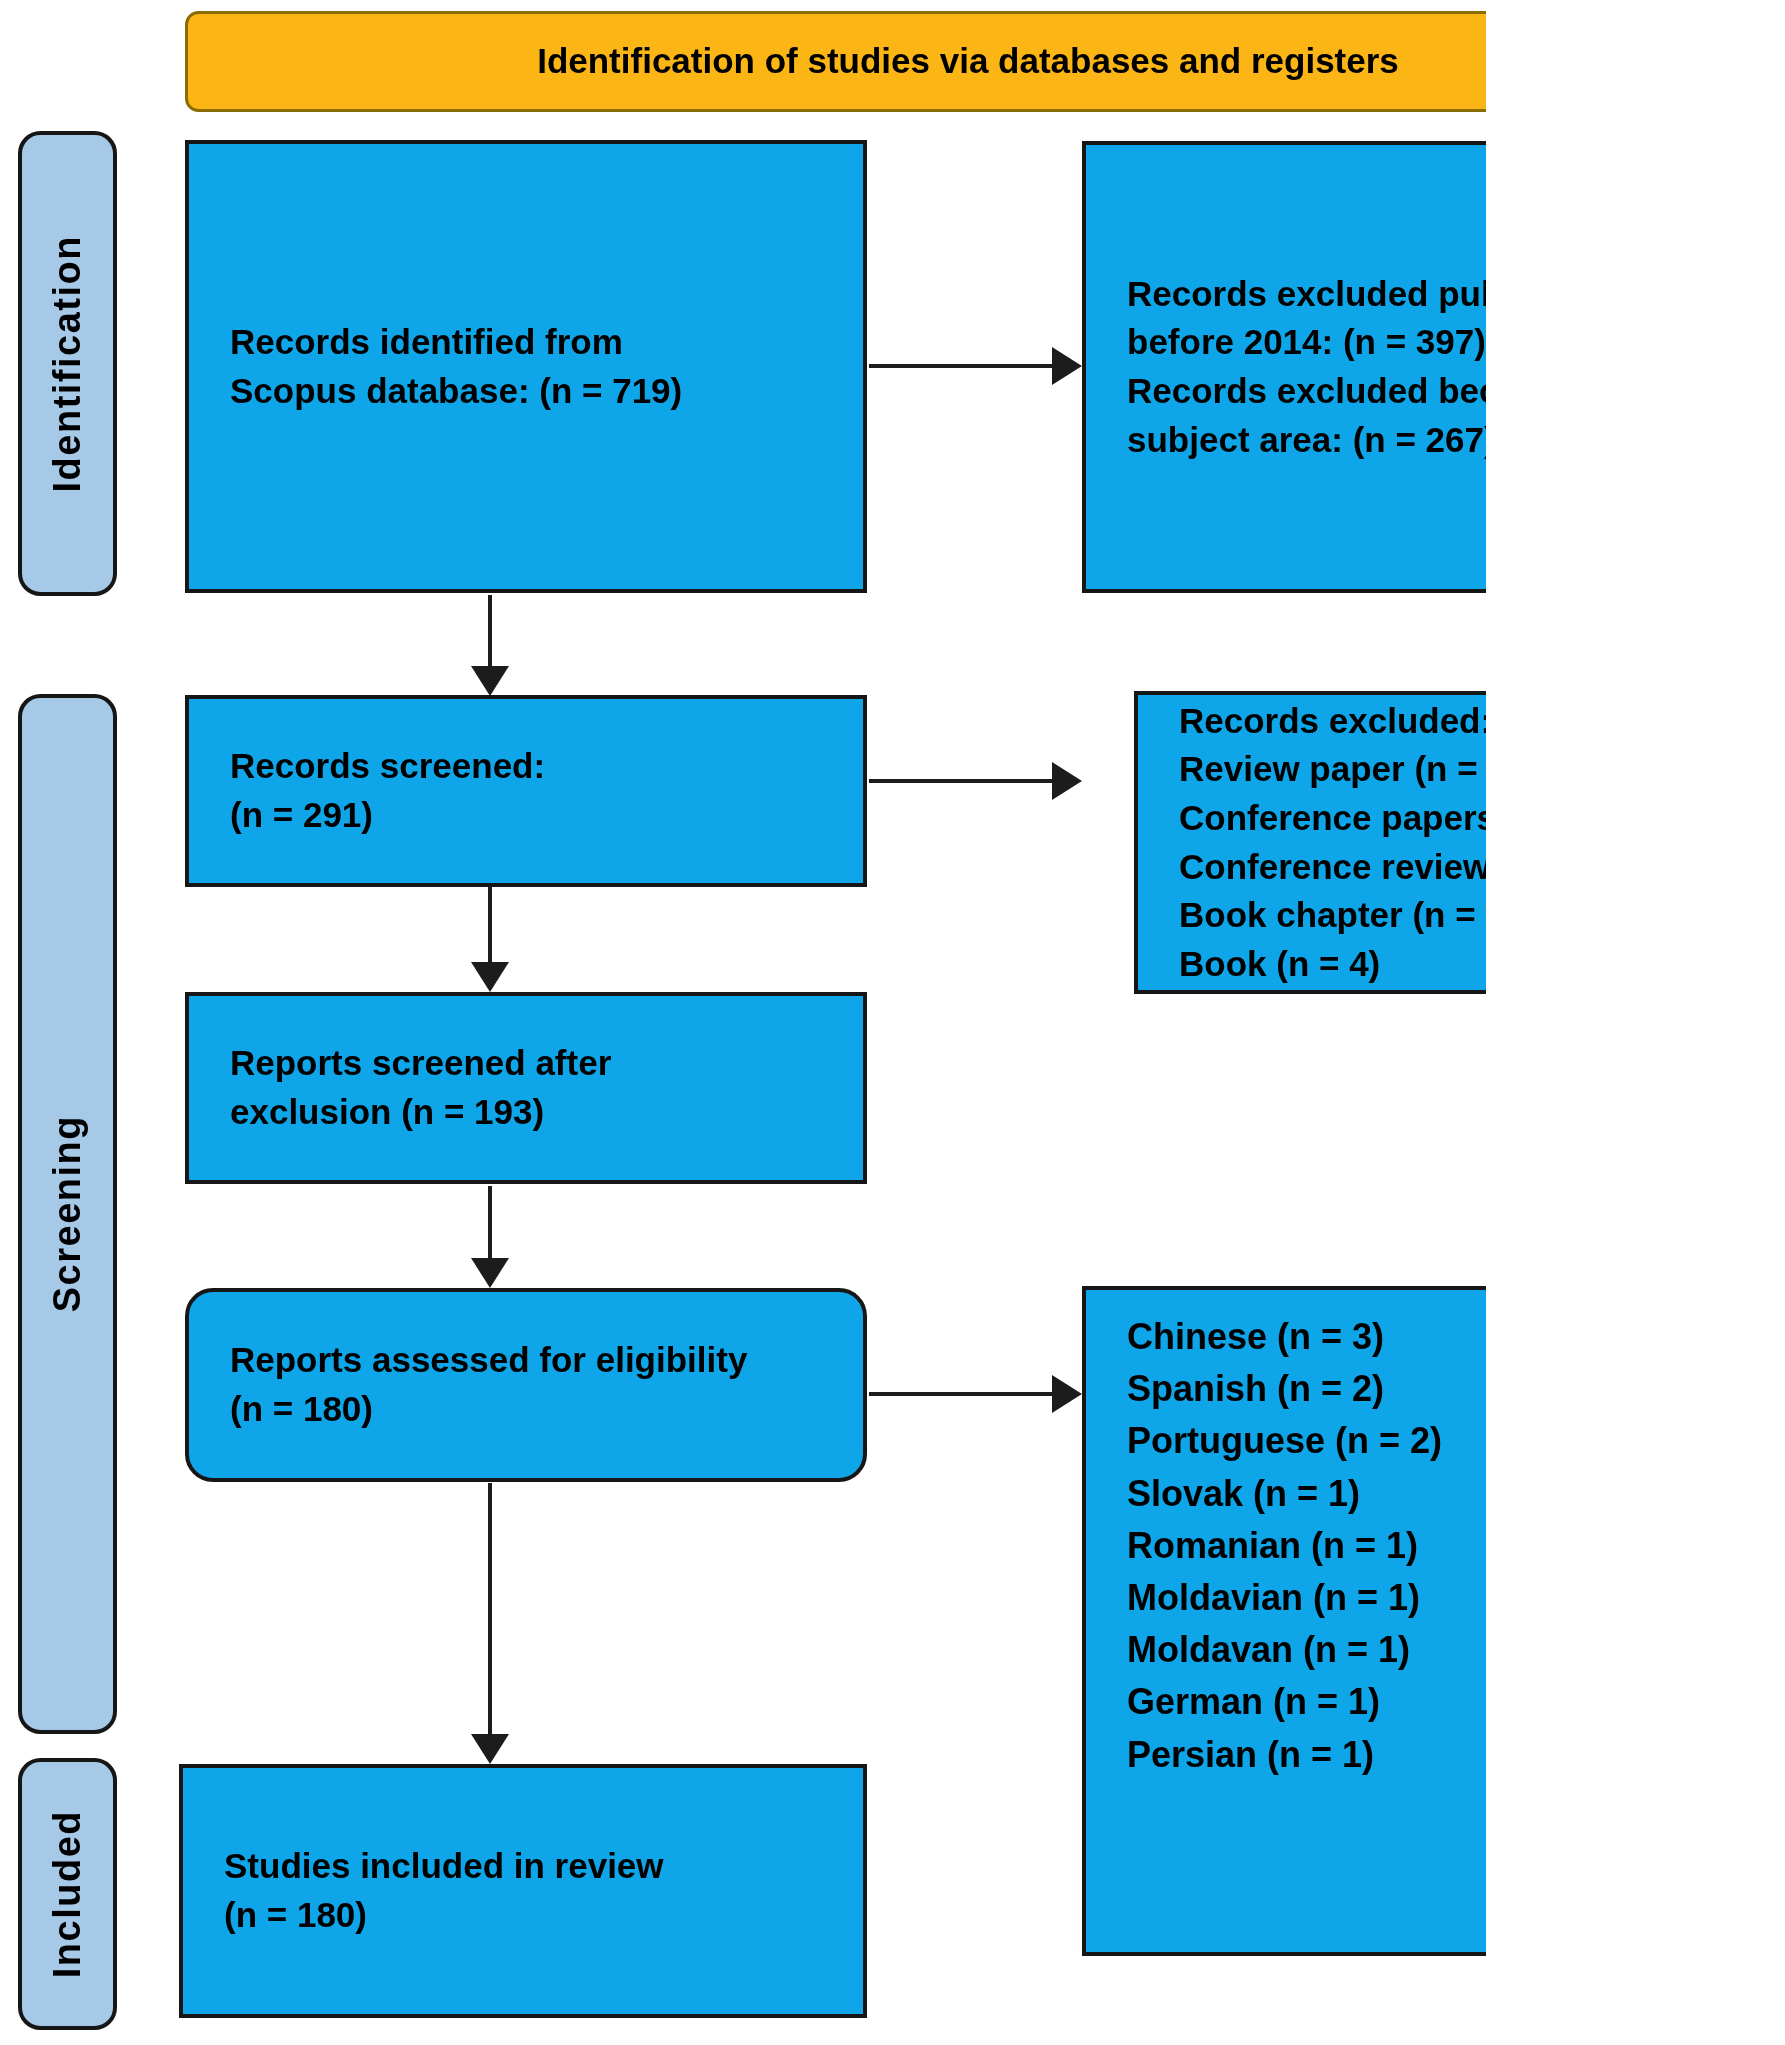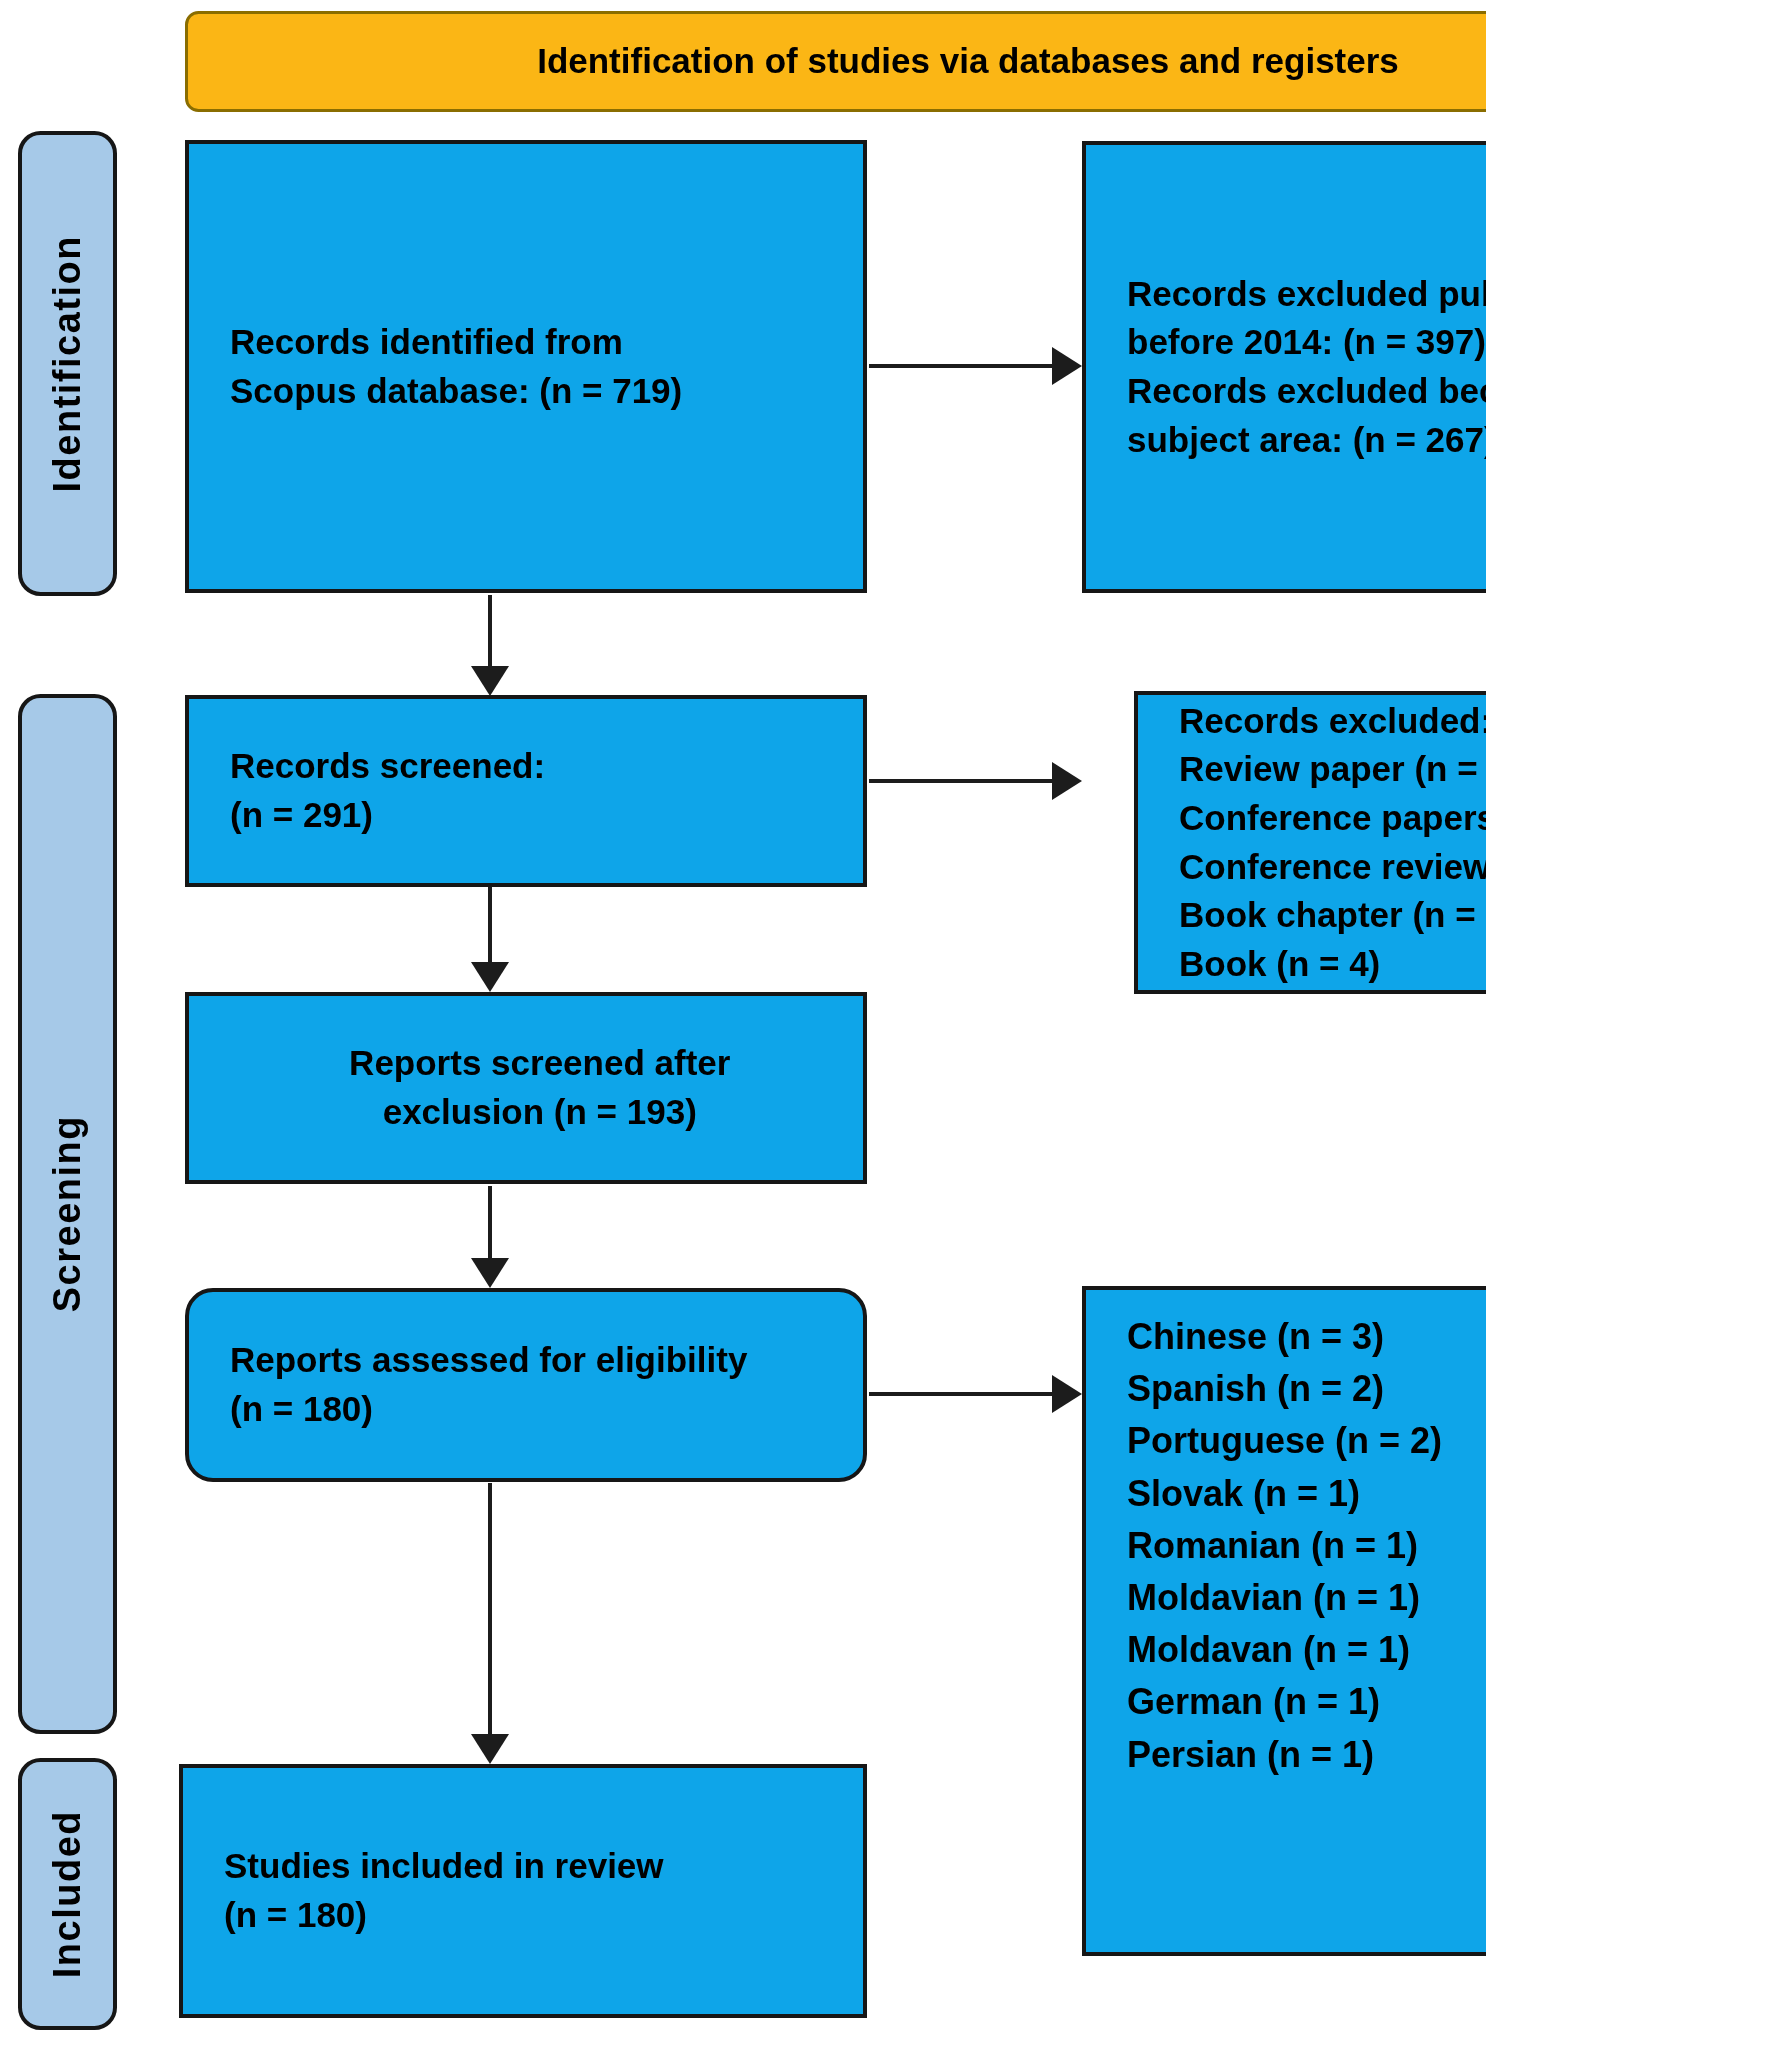--- a/index.html
+++ b/index.html
@@ -56,21 +56,21 @@
     display: flex; flex-direction: column; justify-content: center;
     font-size: 35px;
     line-height: 1.39;
     padding-left: 41px; padding-right: 13.5px;
     white-space: pre-line;
   }
   .b1 { left: 185px;  top: 140px;  width: 682px; height: 453px; }
   .b2 { left: 1082px; top: 141px;  width: 668px; height: 452px; }
   .b3 { left: 185px;  top: 695px;  width: 682px; height: 192px; }
   .b4 { left: 1134px; top: 691px;  width: 668px; height: 303px; }
-  .b5 { left: 185px;  top: 992px; width: 682px; height: 192px; text-align: center; }
+  .b5 { left: 185px;  top: 992px; width: 682px; height: 192px; }
   .b6 { left: 185px;  top: 1288px; width: 682px; height: 194px; border-radius: 28px; }
   .b8 { left: 1082px; top: 1286px; width: 668px; height: 670px;
         justify-content: flex-start; padding-top: 21px;
         font-size: 36px; line-height: 1.45; }
   .b7 { left: 179px;  top: 1764px; width: 688px; height: 254px; }
   .b8 .indent { white-space: pre-line; }
 
   
   .ar { position: absolute; background: #1C1C1C; }
   .ar.h { height: 3.8px; }

